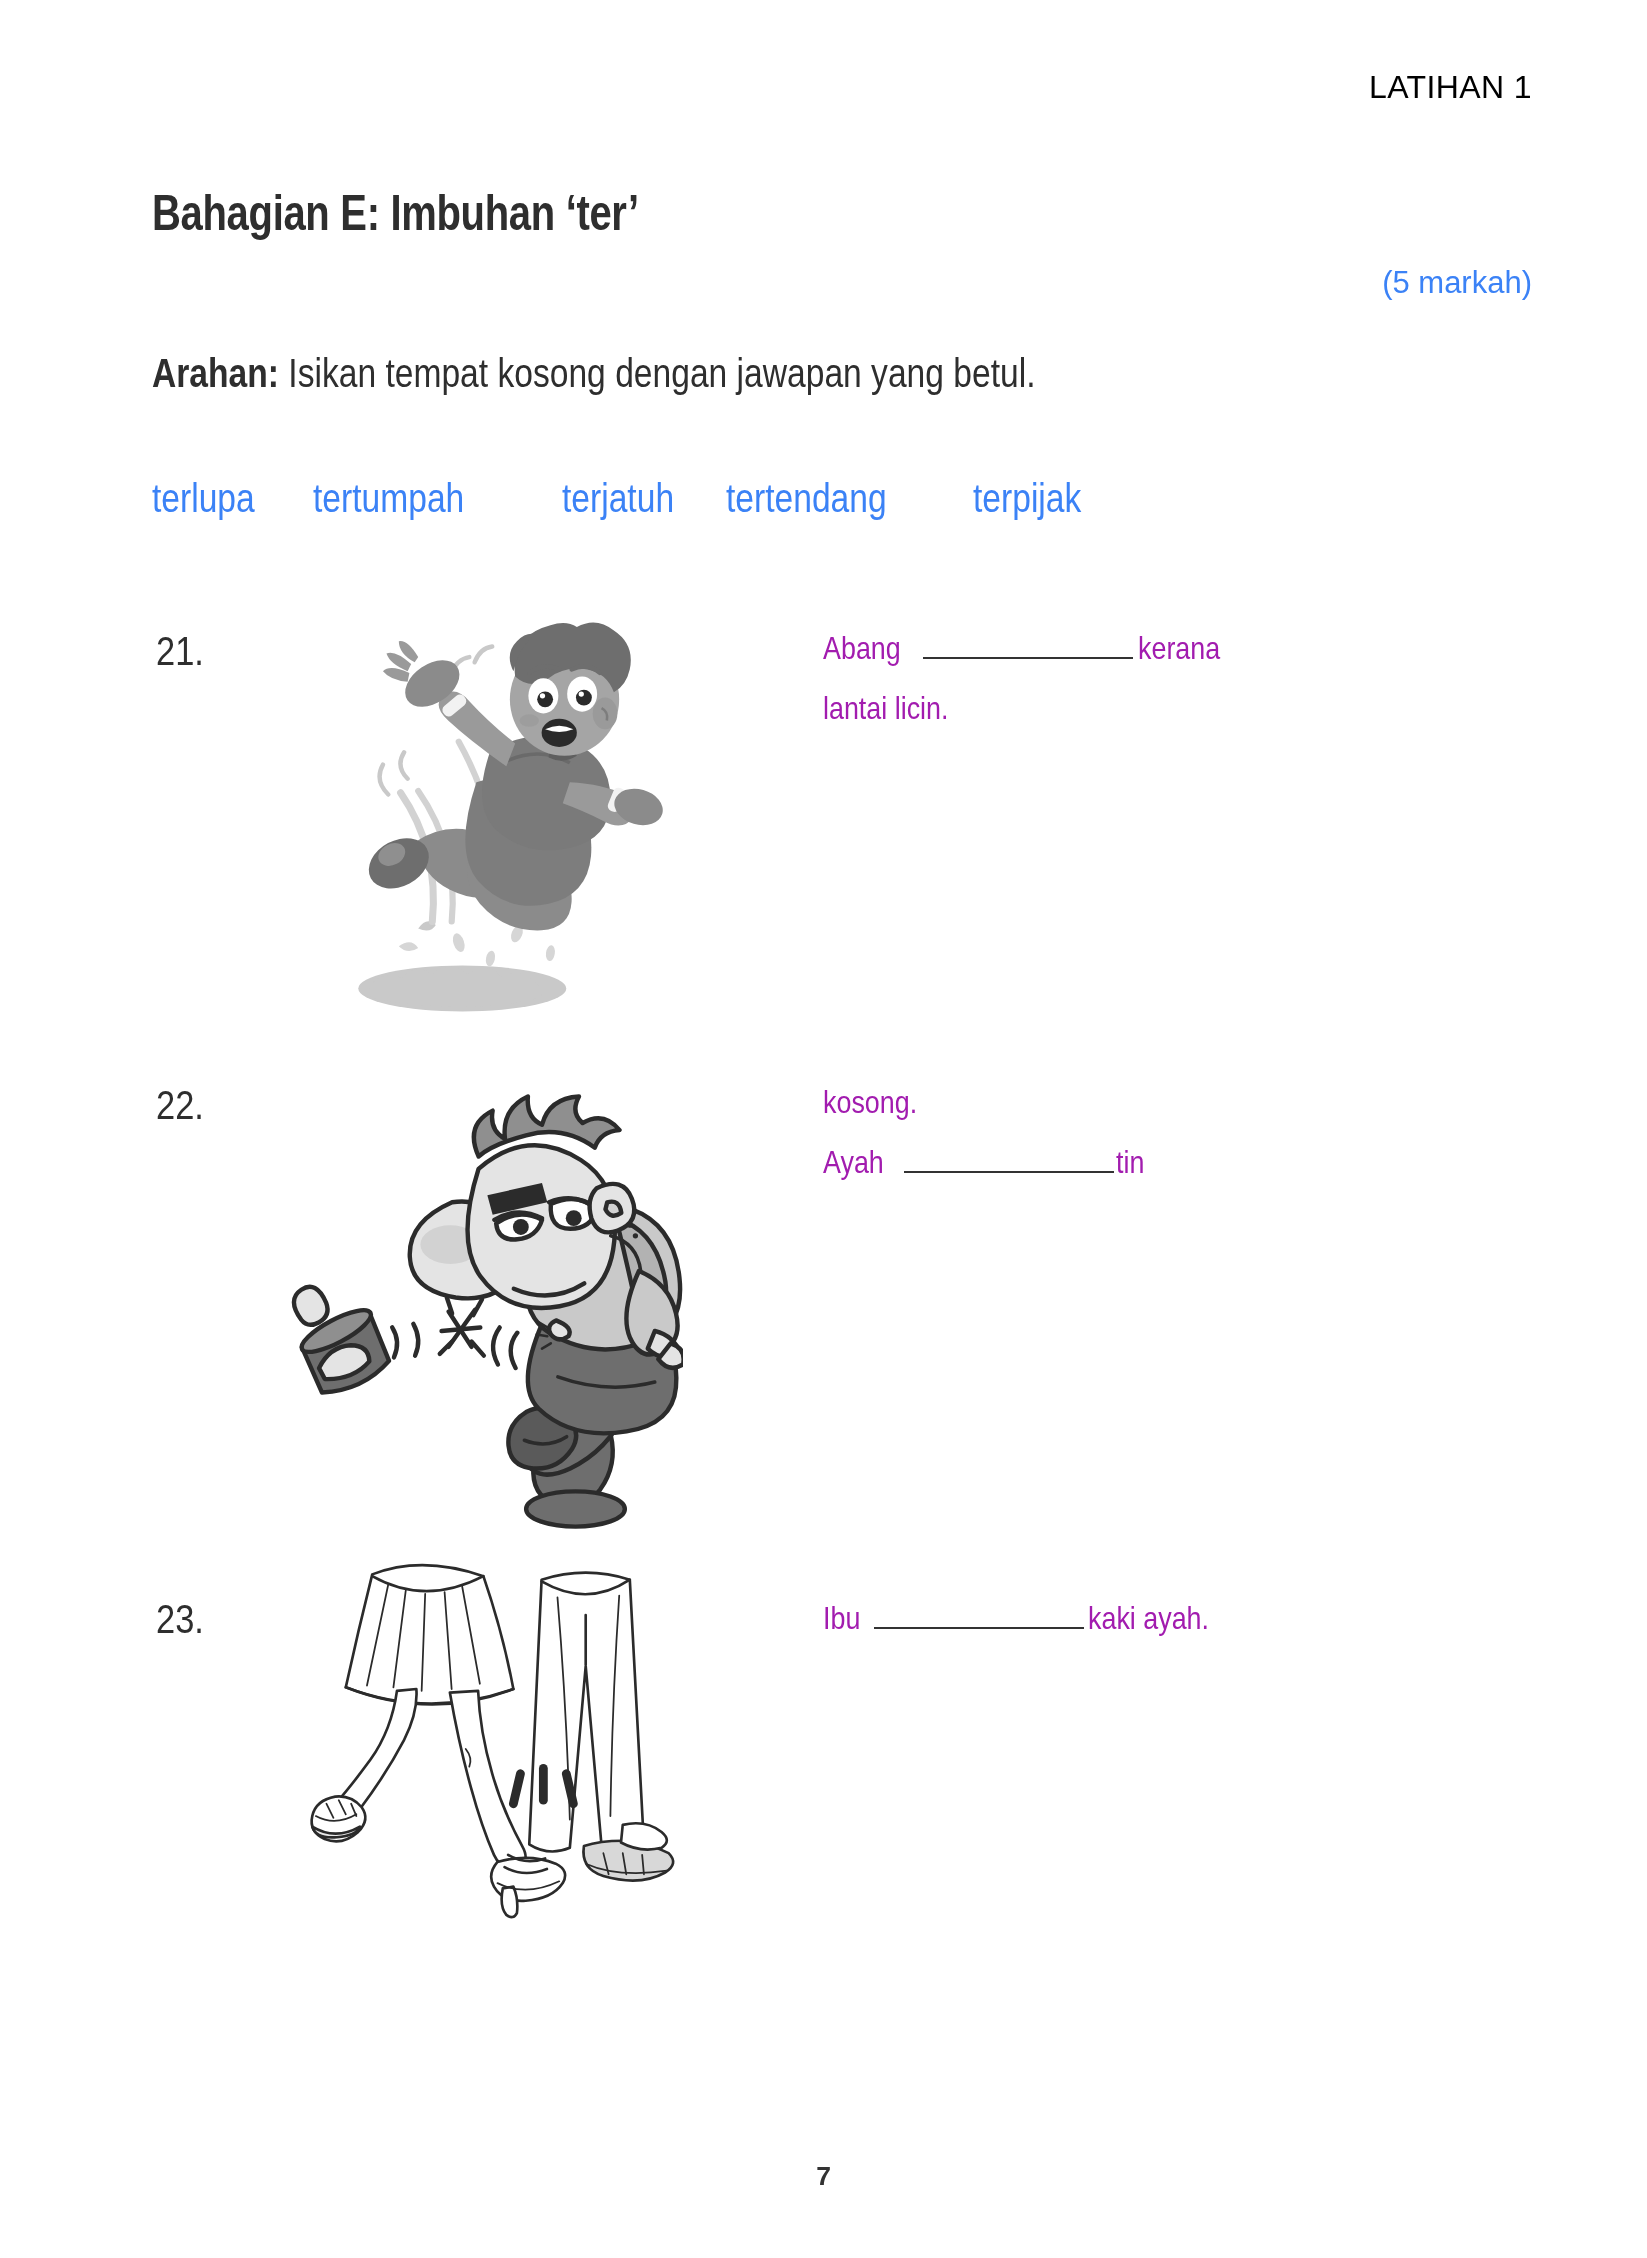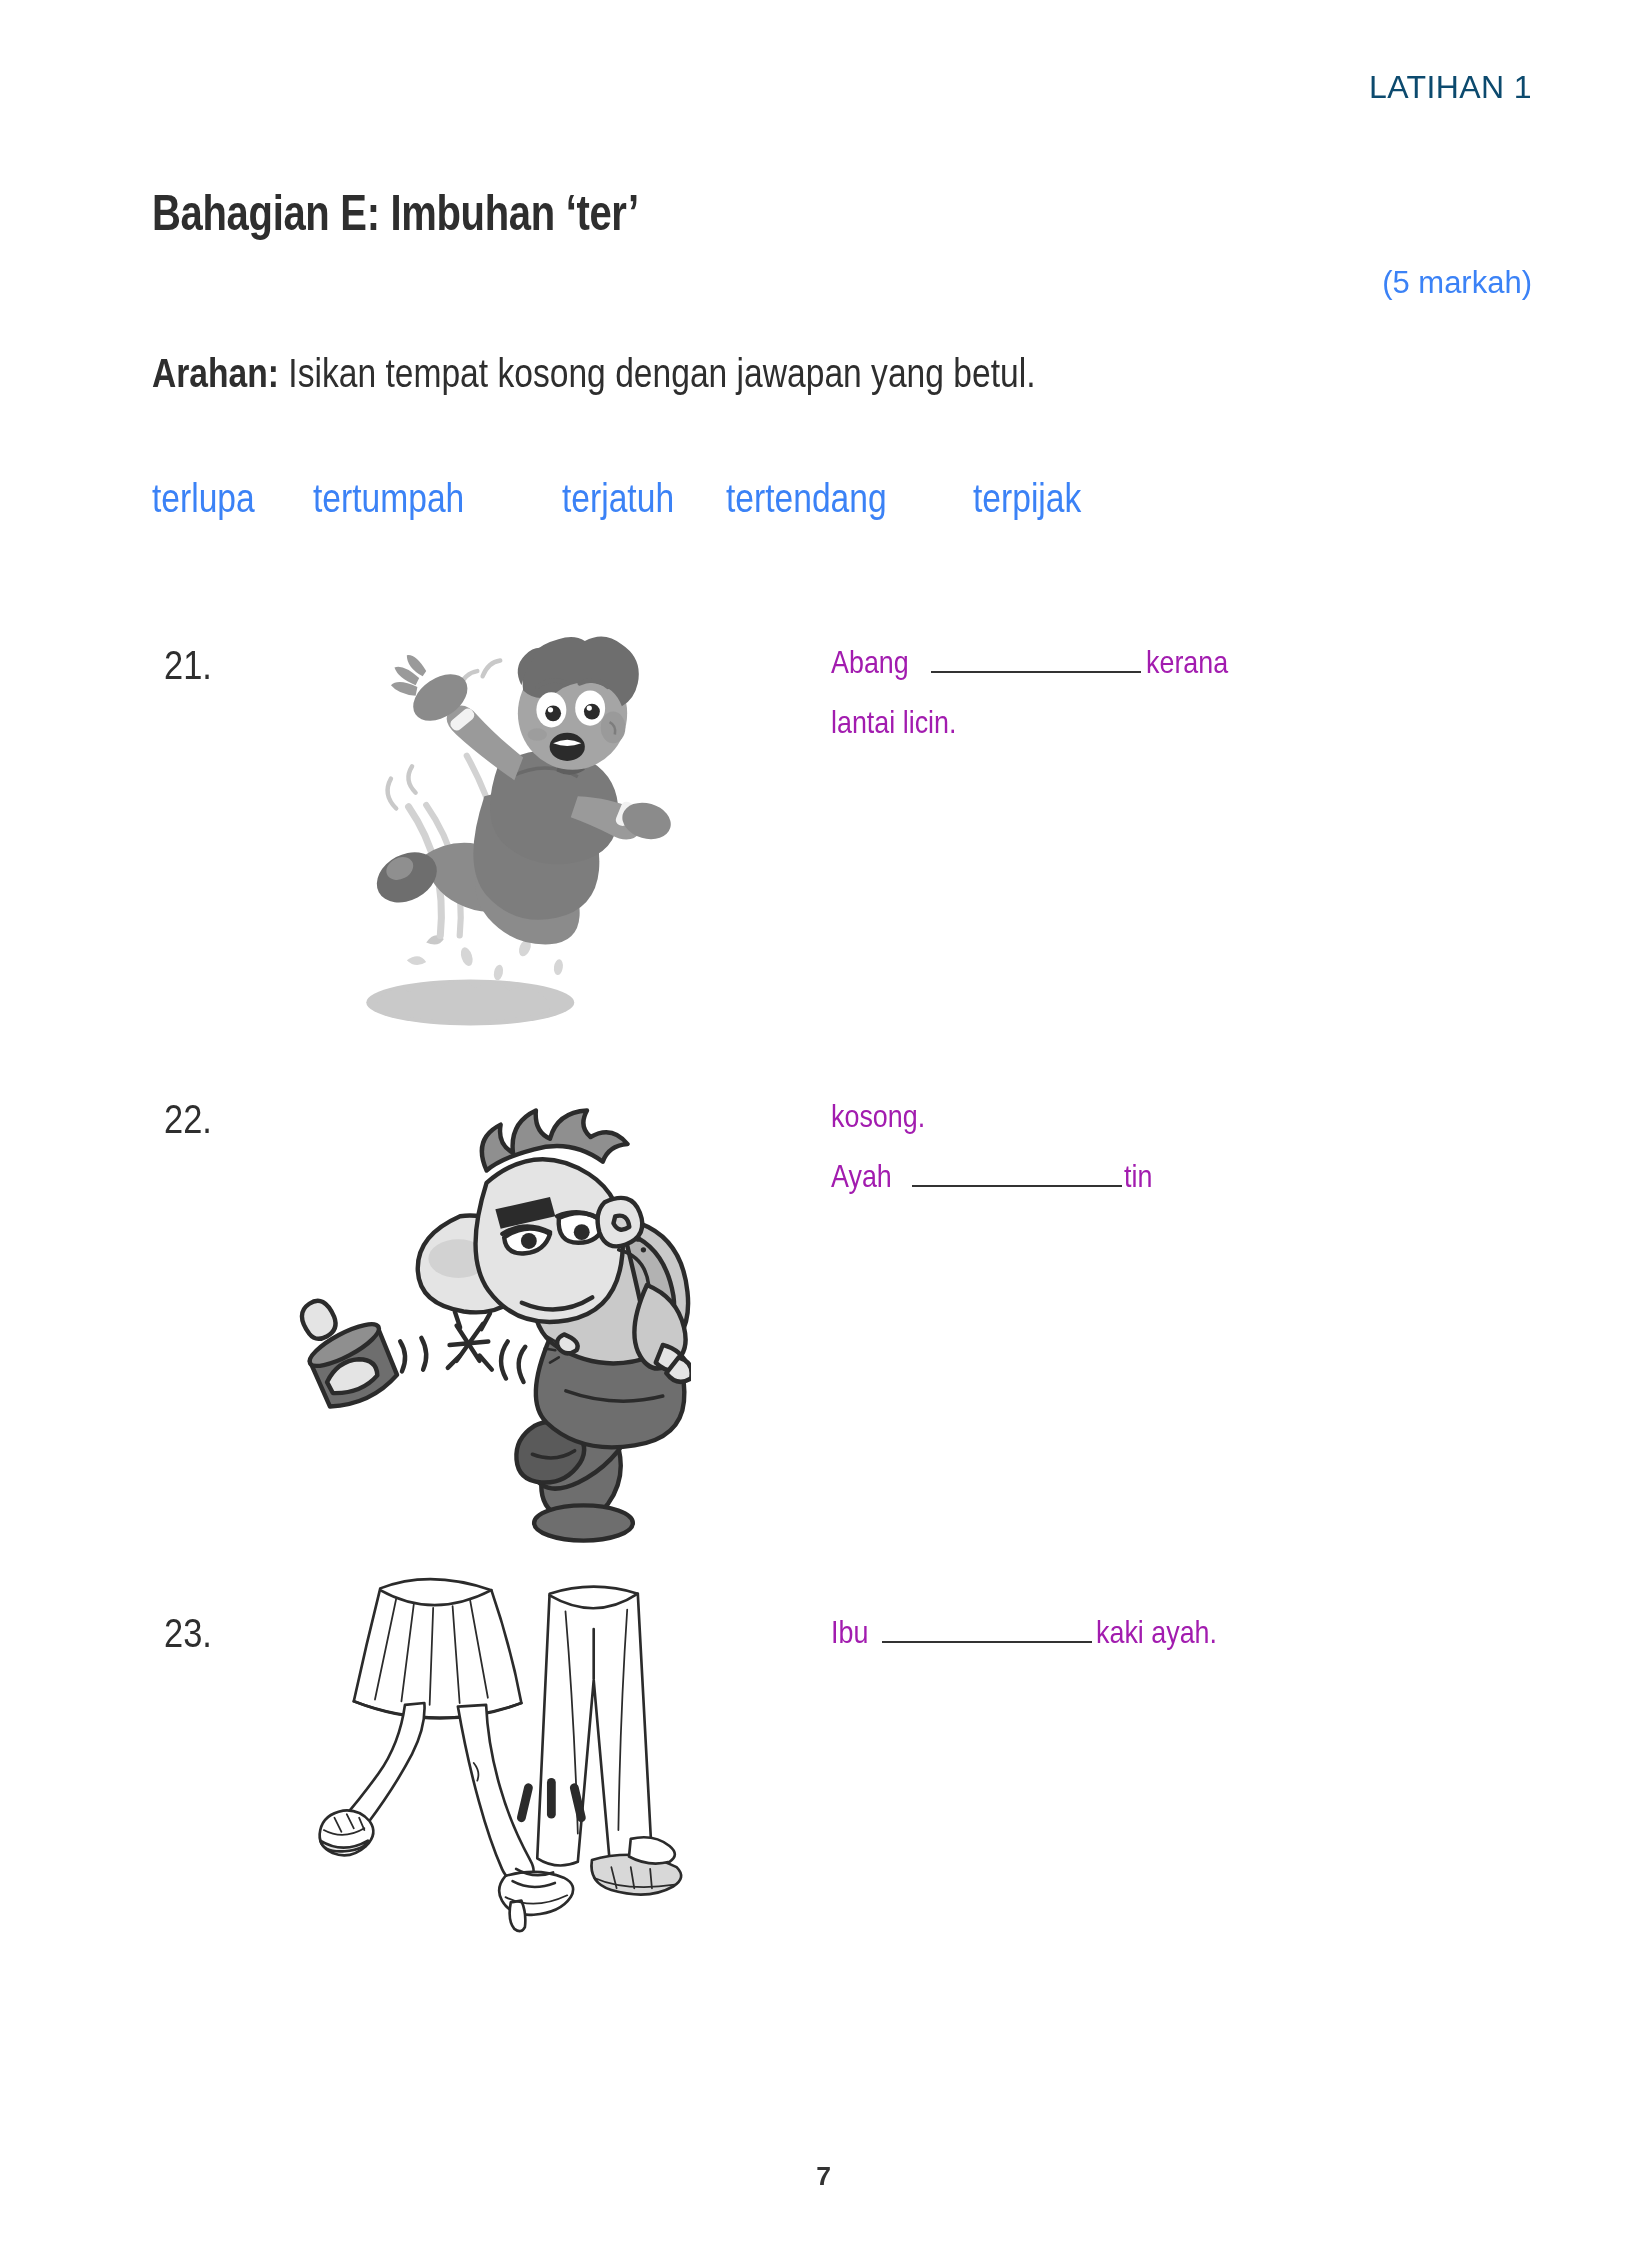--- a/index.html
+++ b/index.html
@@ -23,21 +23,21 @@
   .header-row {
     position: absolute;
     top: 69px;
     right: 115px;
     text-align: right;
   }
   .latihan {
     font-family: "Liberation Sans", sans-serif;
     font-size: 32px;
     letter-spacing: 0.4px;
-    color: #0c4a6e;
+    color: #000000;
     white-space: nowrap;
   }
 
   
   .section-title {
     position: absolute;
     top: 184px;
     left: 152px;
     font-family: "Liberation Sans", sans-serif;
     font-weight: 700;
@@ -91,23 +91,22 @@
   }
   .wb-1 { margin-right: 39px; }
   .wb-2 { margin-right: 69px; }
   .wb-3 { margin-right: 30px; }
   .wb-4 { margin-right: 56px; }
   .wb-5 { margin-right: 0; }
 
   
   .q {
     position: absolute;
-    left: 12px;
+    left: 4px;
     width: 1494px;
-    margin-top: 14px;
   }
   .q-num {
     position: absolute;
     font-size: 40px;
     color: #2e2e2e;
     transform: scaleX(0.86);
     transform-origin: left center;
   }
   .q-art {
     position: absolute;

